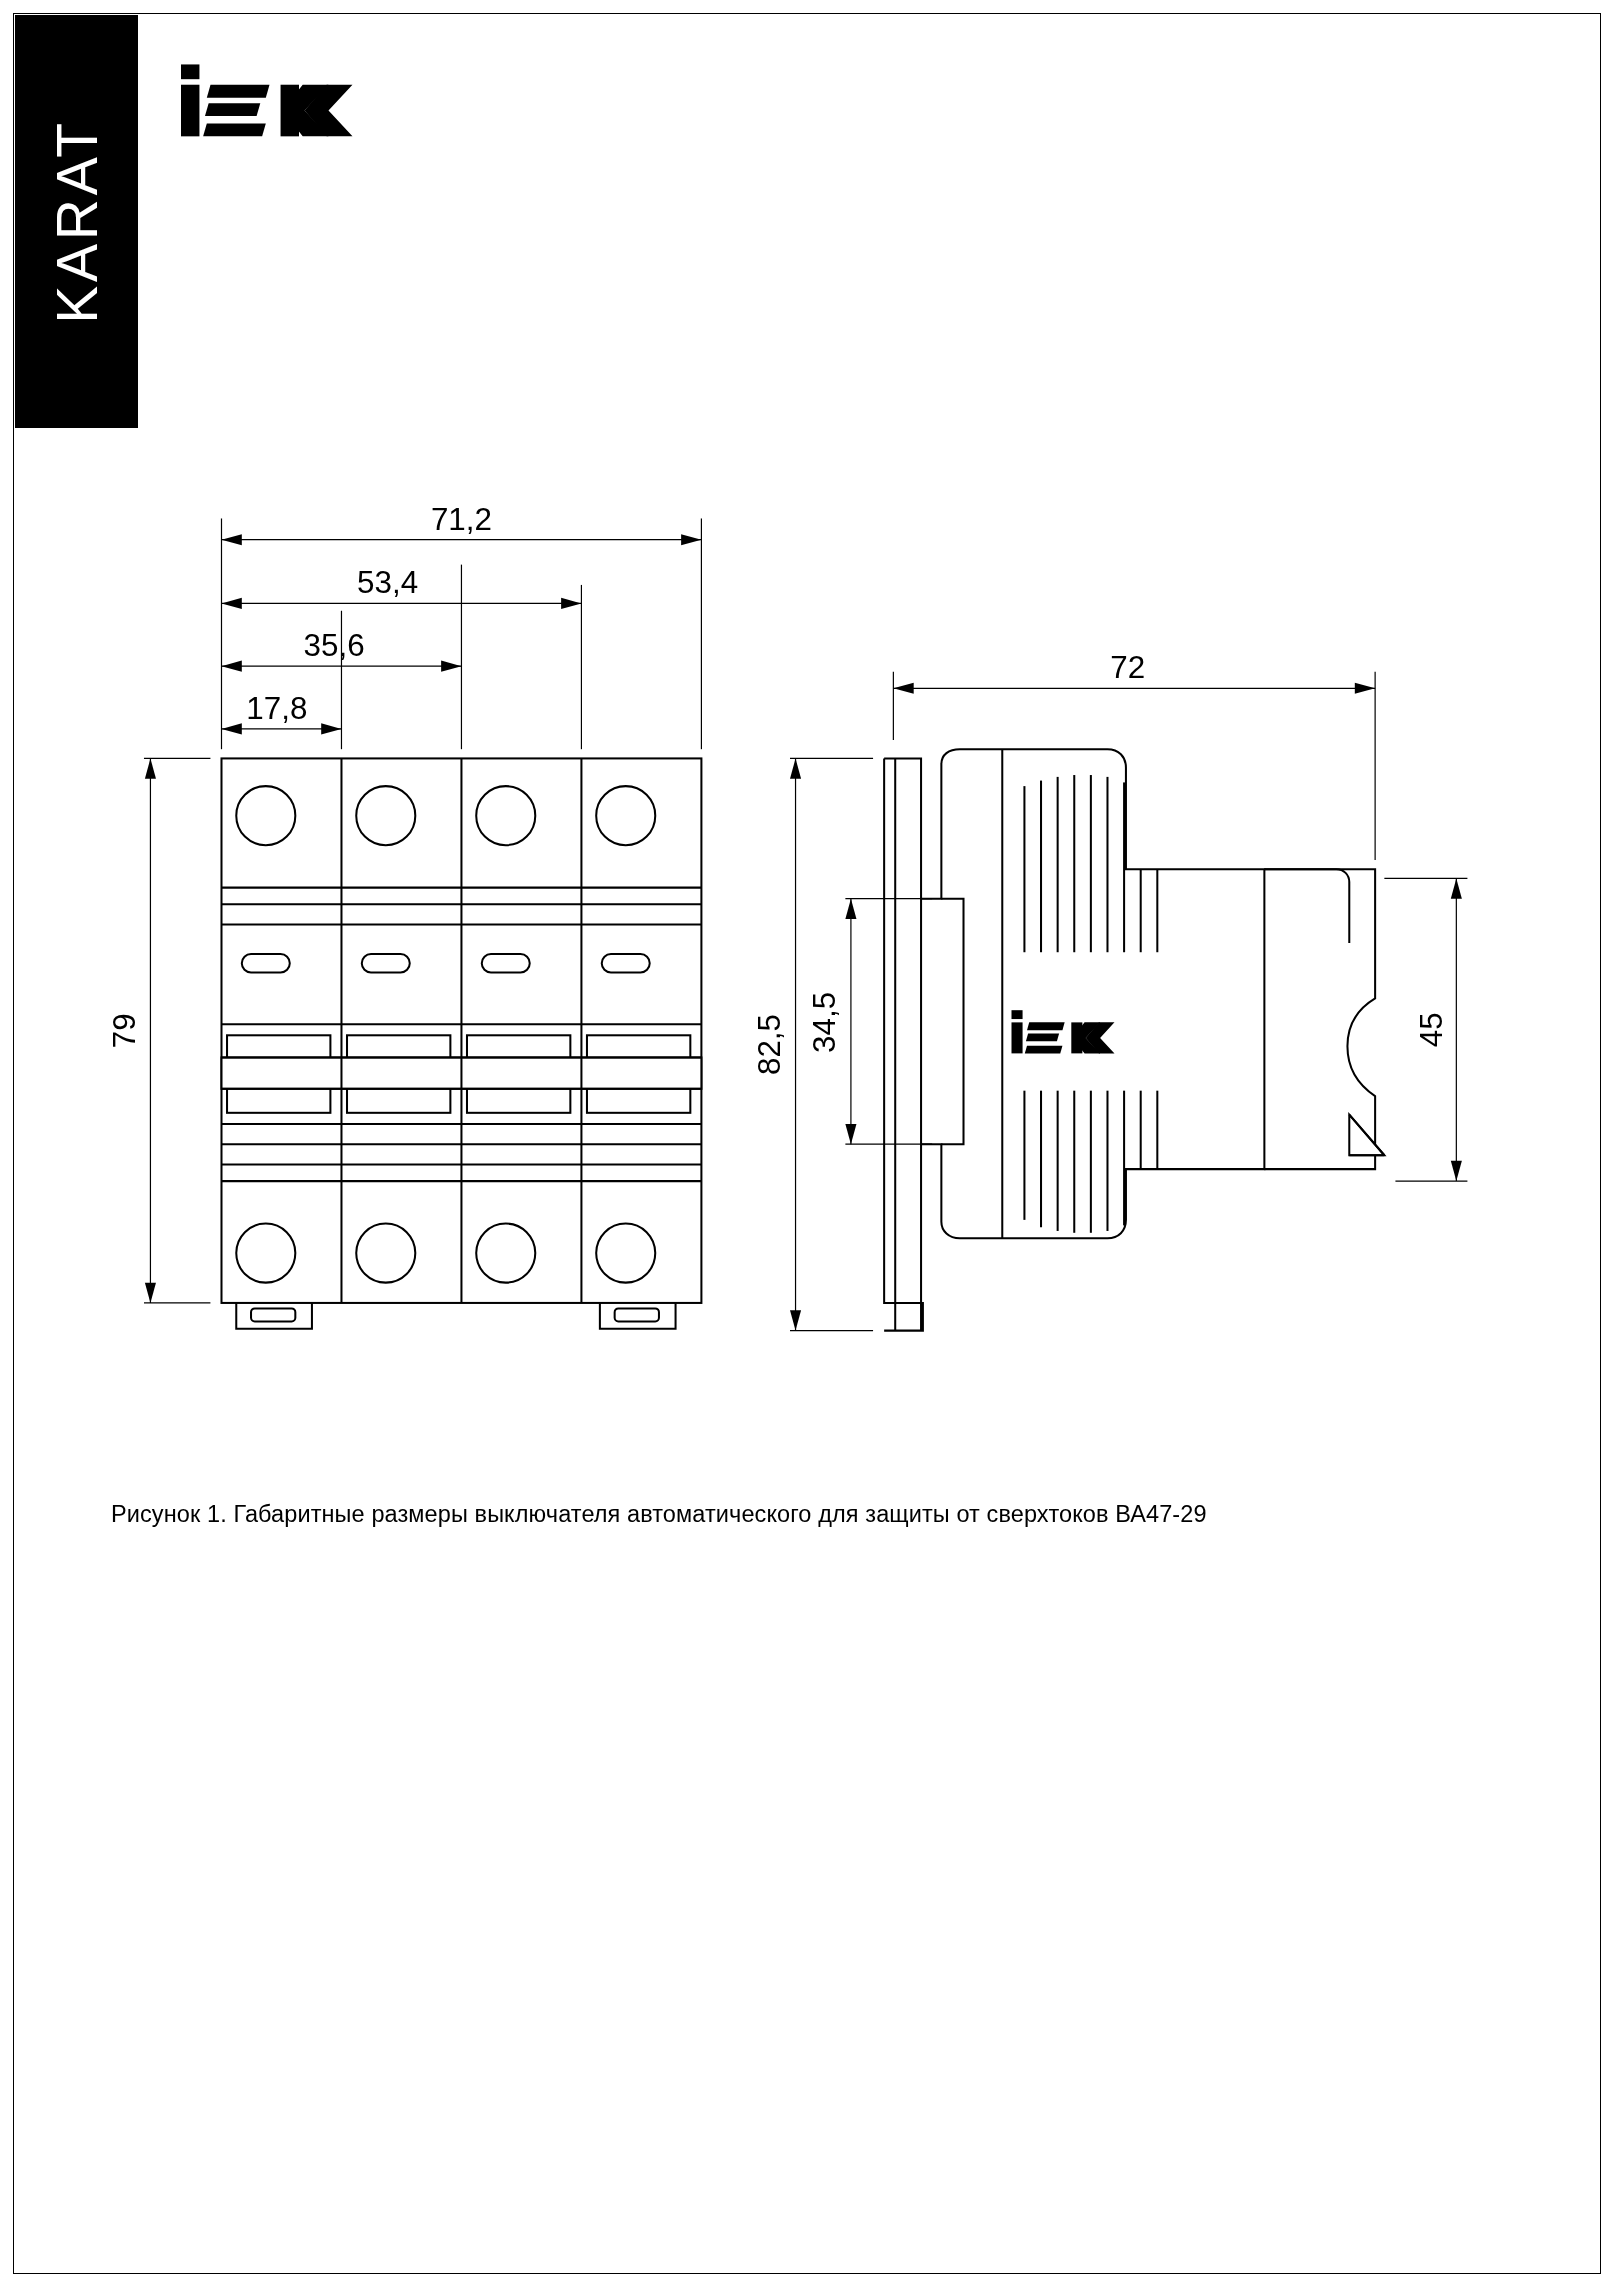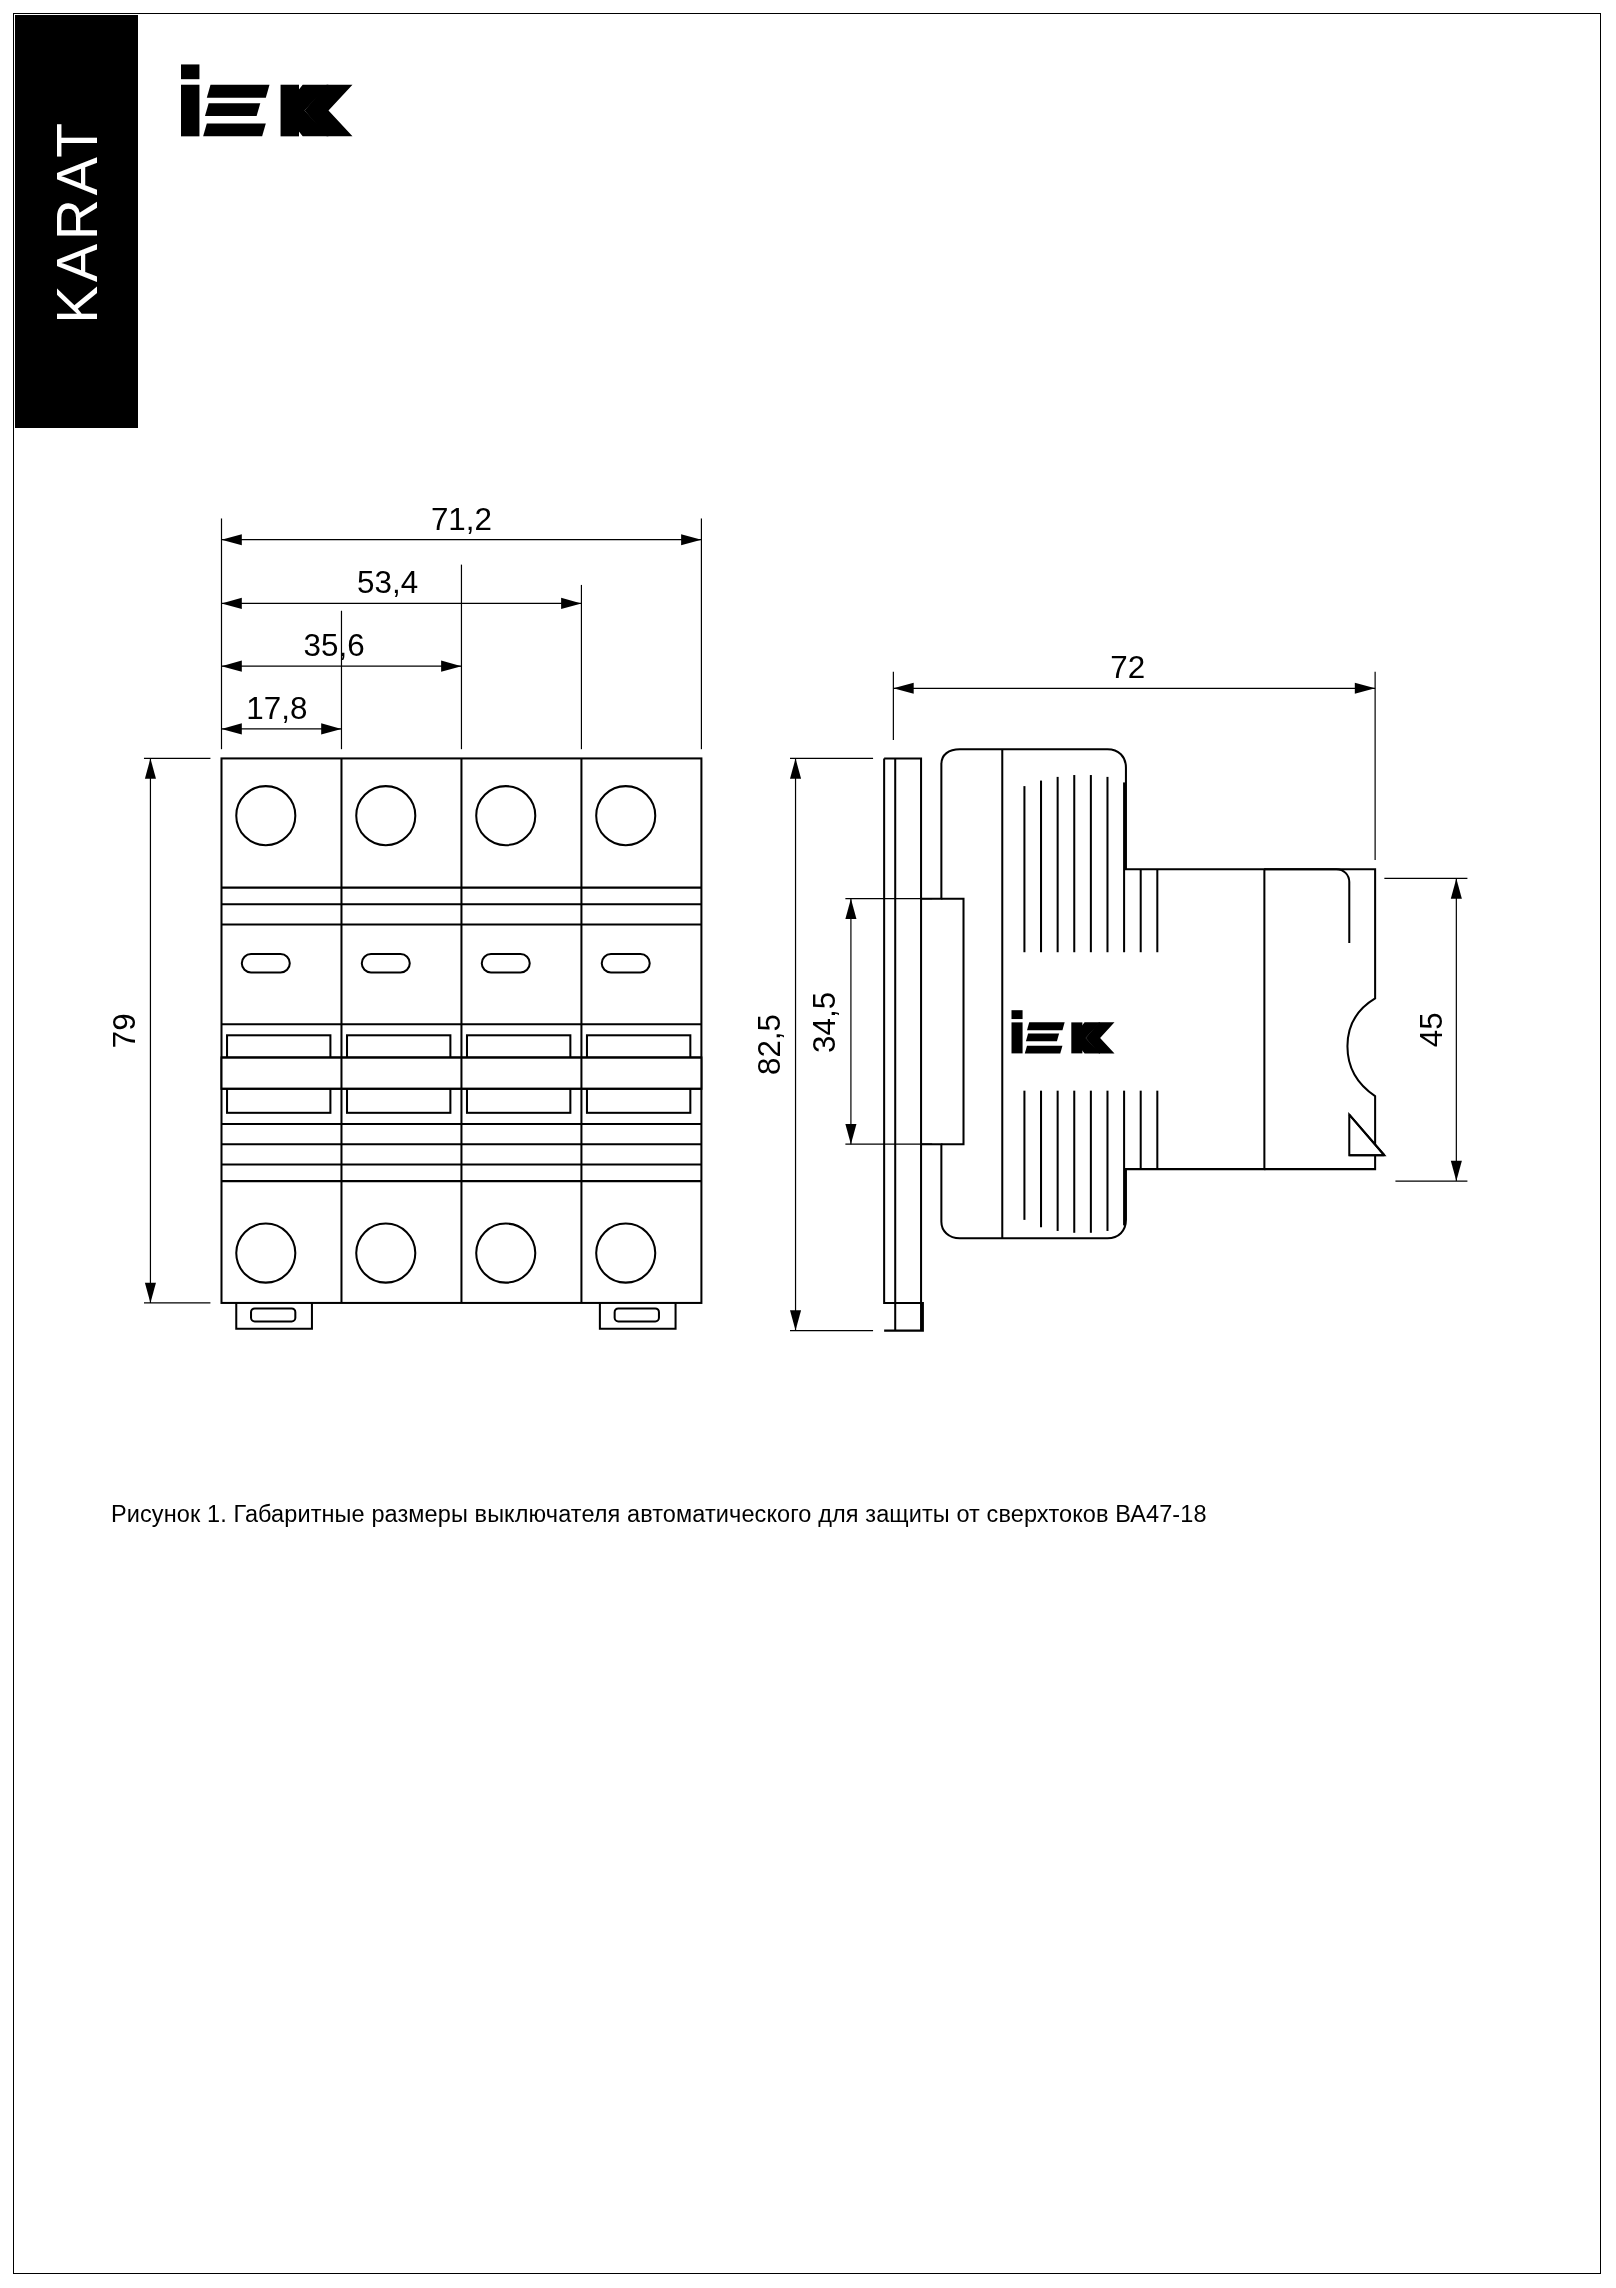--- a/index.html
+++ b/index.html
@@ -280,16 +280,16 @@
       <text x="300" y="757" font-size="34" text-anchor="middle">17,8</text>
       <text x="146" y="1095" font-size="34" text-anchor="middle" transform="rotate(-90 146 1095)">79</text>
 
       <text x="1222" y="713" font-size="34" text-anchor="middle">72</text>
       <text x="845" y="1110" font-size="34" text-anchor="middle" transform="rotate(-90 845 1110)">82,5</text>
       <text x="905" y="1086" font-size="34" text-anchor="middle" transform="rotate(-90 905 1086)">34,5</text>
       <text x="1562" y="1094" font-size="34" text-anchor="middle" transform="rotate(-90 1562 1094)">45</text>
     </svg>
   </div>
 
-  <div class="caption">Рисунок 1. Габаритные размеры выключателя автоматического для защиты от сверхтоков ВА47-18</div>
+  <div class="caption">Рисунок 1. Габаритные размеры выключателя автоматического для защиты от сверхтоков ВА47-29</div>
 
 </div>
 
 
 </body></html>

